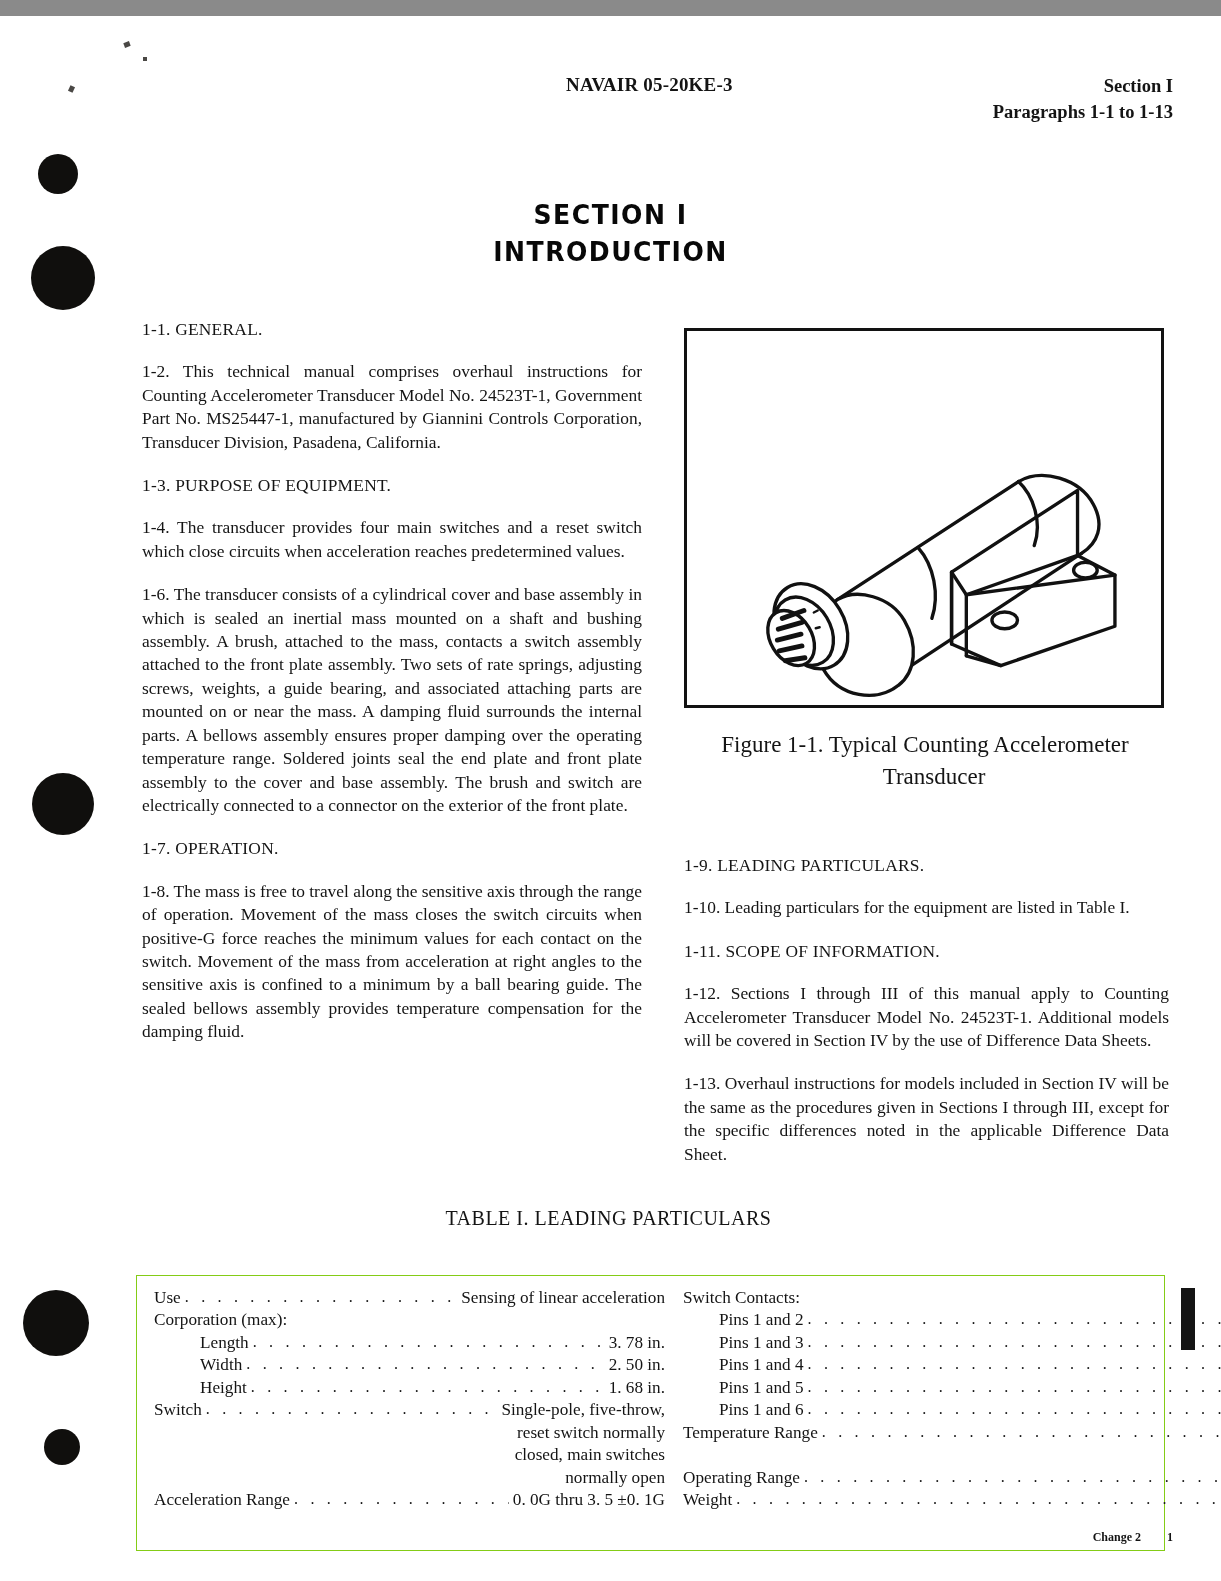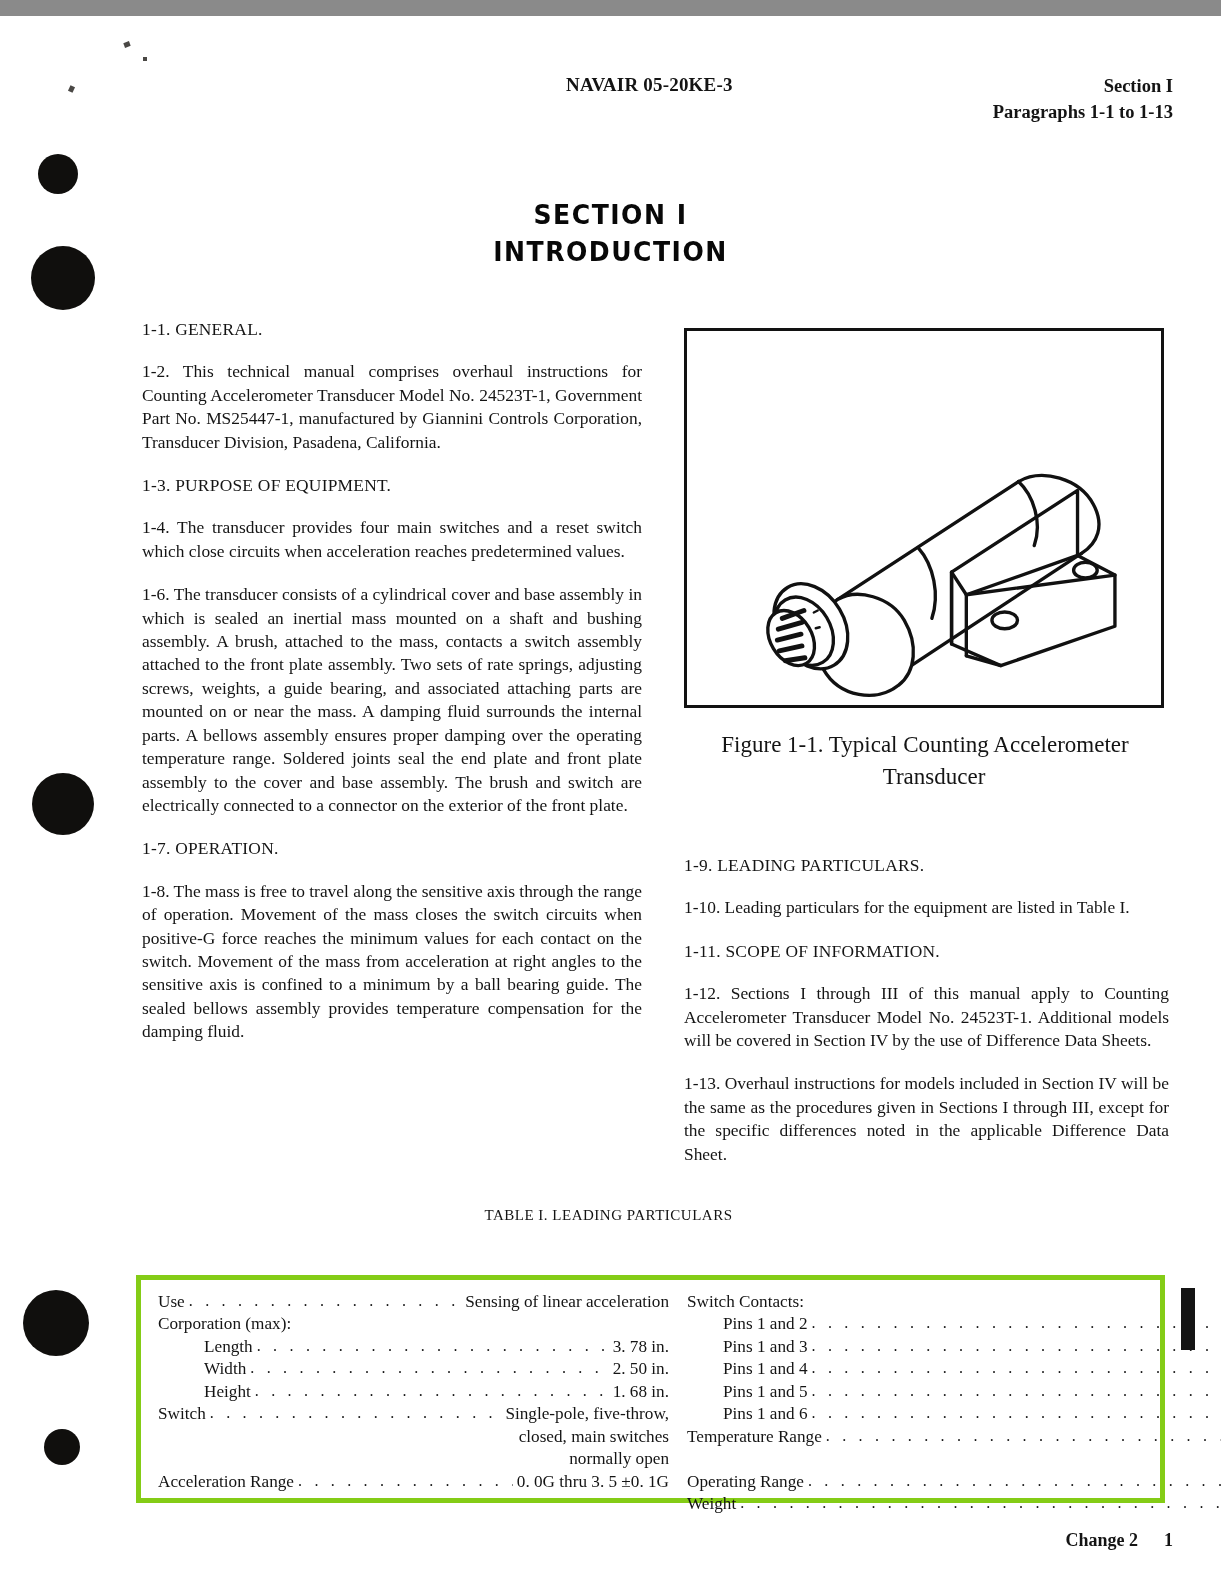--- a/index.html
+++ b/index.html
@@ -107,30 +107,30 @@
   .fig-caption span { display: block; }
   .fig-caption .l2 { padding-left: 18px; }
 
   
   .table-caption {
     position: absolute;
     left: 0;
     right: 4px;
     top: 1191px;
     text-align: center;
-    font-size: 15px;
+    font-size: 20px;
     letter-spacing: 0.5px;
   }
   .table-box {
     position: absolute;
     left: 136px;
     top: 1259px;
     width: 1029px;
-    height: 228px;
-    border: 5px solid #84cc16;
+    height: 276px;
+    border: 1px solid #84cc16;
     box-sizing: border-box;
     background: #fff;
   }
   .table-inner {
     position: relative;
     width: 100%;
     height: 100%;
     display: flex;
   }
   .tcol {
@@ -172,21 +172,21 @@
     width: 14px;
     height: 62px;
     background: #141414;
   }
 
   
   .footer {
     position: absolute;
     right: 48px;
     top: 1514px;
-    font-size: 18px;
+    font-size: 12px;
     font-weight: bold;
     white-space: nowrap;
   }
   .footer .pg { margin-left: 26px; }
 </style>
 </head>
 <body>
 
 <div class="page">
 
@@ -306,20 +306,21 @@
         <div class="trow indent1">
           <span class="lbl">Height</span>
           <span class="dots">. . . . . . . . . . . . . . . . . . . . . . . . . . . . . . . . . . . . . . . . . . . .</span>
           <span class="val">1. 68 in.</span>
         </div>
         <div class="trow">
           <span class="lbl">Switch</span>
           <span class="dots">. . . . . . . . . . . . . . . . . . . . . . . . . . . . . . . . . . . . . . . . . . . .</span>
           <span class="val">Single-pole, five-throw,</span>
         </div>
+        <div class="cont">reset switch normally</div>
         <div class="cont">closed, main switches</div>
         <div class="cont">normally open</div>
         <div class="trow">
           <span class="lbl">Acceleration Range</span>
           <span class="dots">. . . . . . . . . . . . . . . . . . . . . . . . . . . . . . . . . . . . . . . . . . . .</span>
           <span class="val">0. 0G thru 3. 5 ±0. 1G</span>
         </div>
       </div>
 
       <div class="tcol tcol-right">

